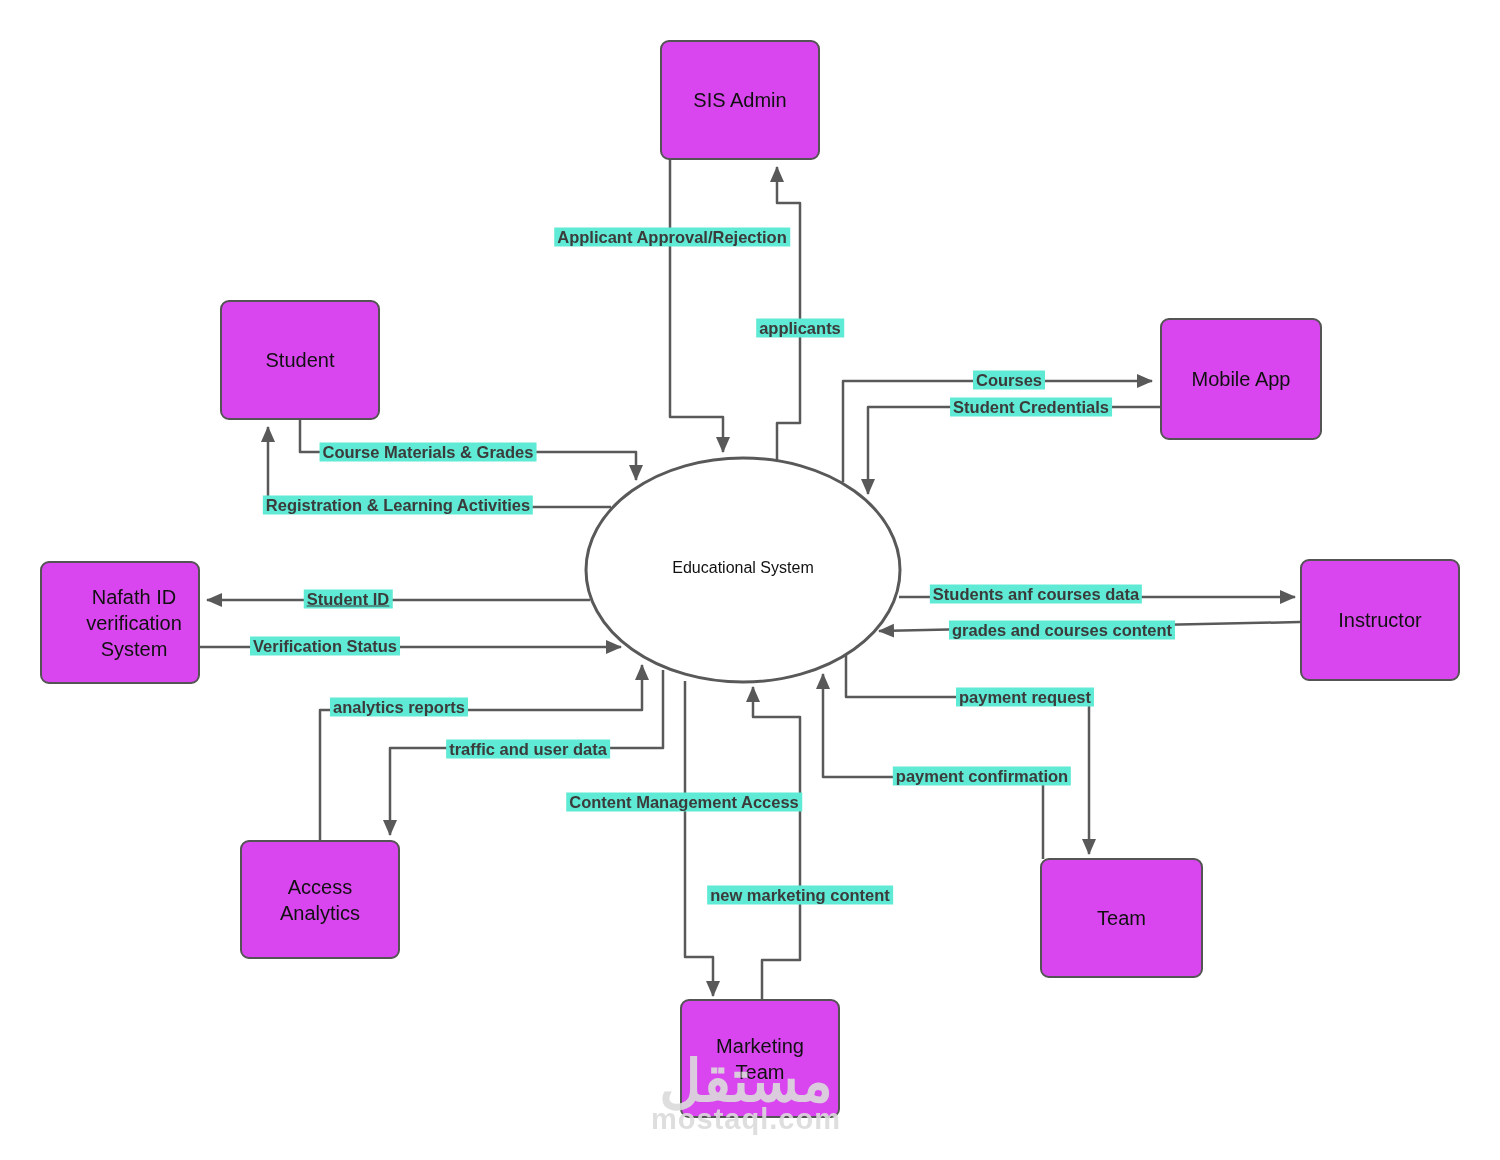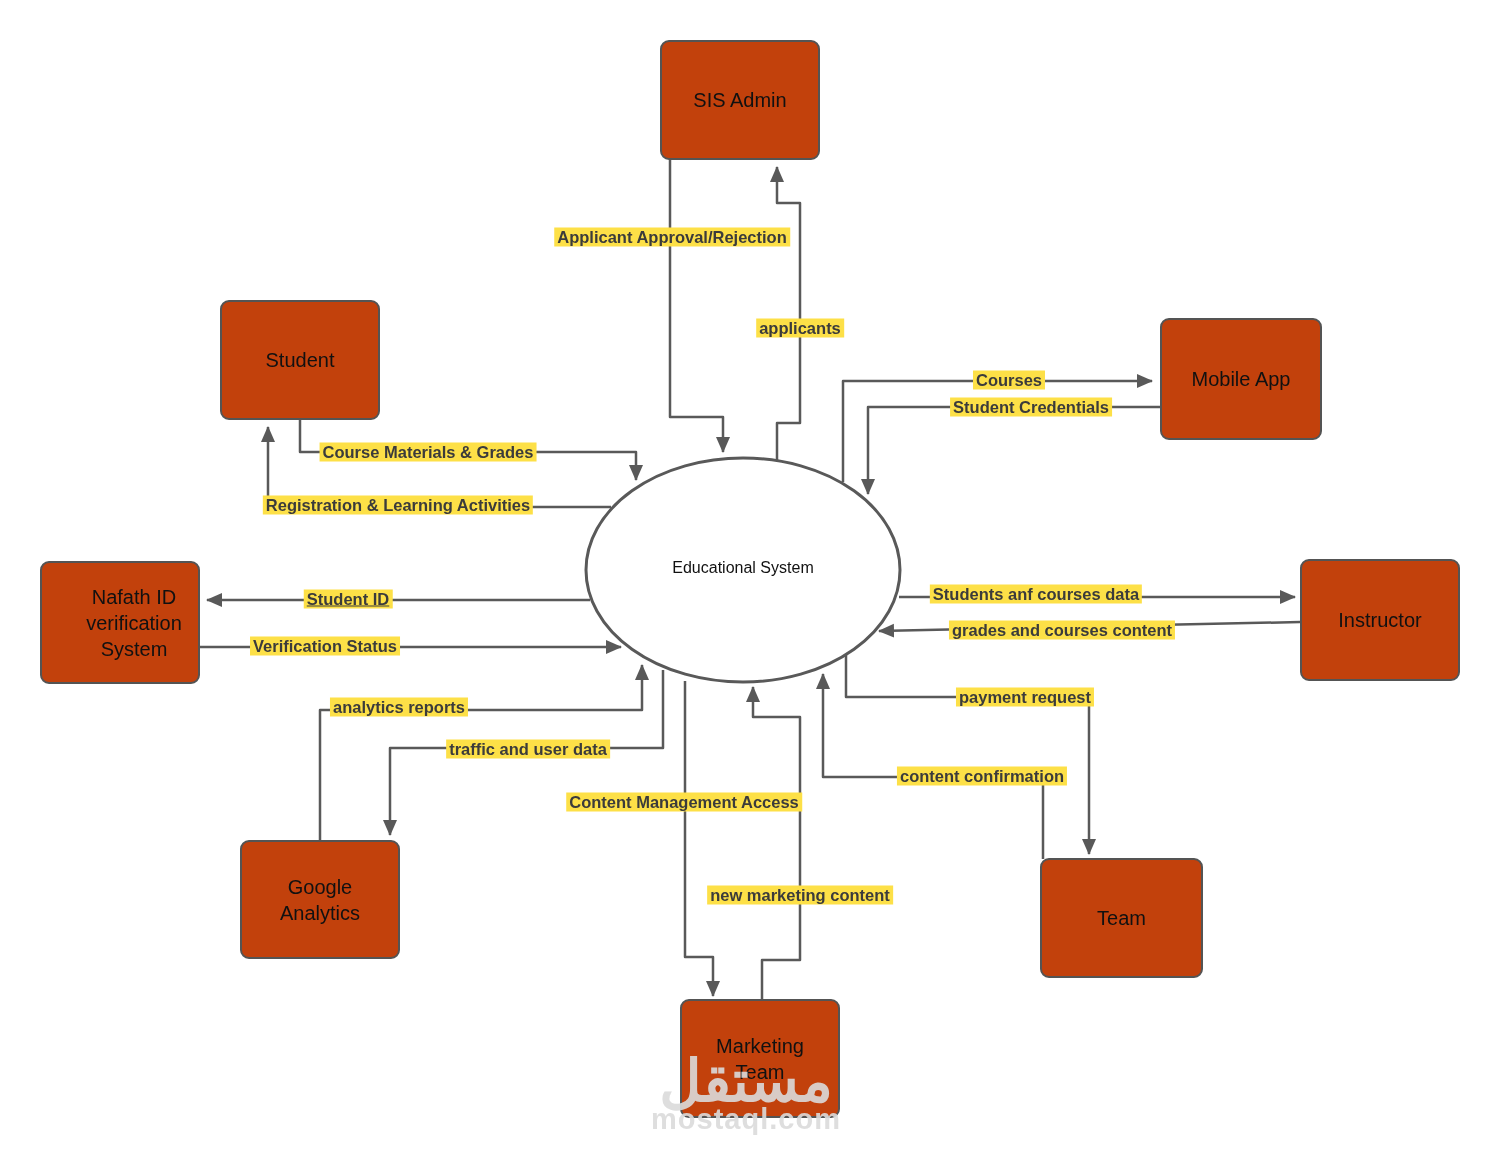--- a/index.html
+++ b/index.html
@@ -9,38 +9,38 @@
     background:#ffffff;
     font-family:"Liberation Sans", sans-serif;
     overflow:hidden;
   }
   #wires{position:absolute;left:0;top:0;width:1500px;height:1160px;}
   .entity{
     position:absolute;
     box-sizing:border-box;
     border:2.5px solid #545454;
     border-radius:9px;
-    background:#c2410c;
+    background:#d946ef;
     display:flex;align-items:center;justify-content:center;
     text-align:center;
     font-size:20px;color:#111111;
     line-height:1.3;
     padding:4px 8px;
   }
   .process-label{
     position:absolute;
     transform:translate(-50%,-50%);
     font-size:16px;color:#111111;
     white-space:nowrap;
   }
   .flow-label{
     position:absolute;
     transform:translate(-50%,-50%);
     font-size:16.5px;font-weight:bold;color:#3b3b3b;
-    background:#fde047;
+    background:#5eead4;
     padding:0 3px;
     white-space:nowrap;
   }
   .watermark{
     position:absolute;
     transform:translate(-50%,-50%);
     color:#dbdbdb;
     text-align:center;
     pointer-events:none;
     font-weight:bold;
@@ -91,21 +91,21 @@
   <div class="entity" style="left:1160px; top:318px; width:162px; height:122px;">
     <span>Mobile App</span>
   </div>
   <div class="entity" style="left:40px; top:561px; width:160px; height:123px;padding-left:36px;">
     <span>Nafath ID verification System</span>
   </div>
   <div class="entity" style="left:1300px; top:559px; width:160px; height:122px;">
     <span>Instructor</span>
   </div>
   <div class="entity" style="left:240px; top:840px; width:160px; height:119px;">
-    <span>Google Analytics</span>
+    <span>Access Analytics</span>
   </div>
   <div class="entity" style="left:1040px; top:858px; width:163px; height:120px;">
     <span>Team</span>
   </div>
   <div class="entity" style="left:680px; top:999px; width:160px; height:119px;">
     <span>Marketing Team</span>
   </div>
 
   <div class="flow-label" style="left:672px;  top:237px;">Applicant Approval/Rejection</div>
   <div class="flow-label" style="left:800px;  top:328px;">applicants</div>
@@ -113,20 +113,20 @@
   <div class="flow-label" style="left:1031px; top:407px;">Student Credentials</div>
   <div class="flow-label" style="left:428px;  top:452px;">Course Materials &amp; Grades</div>
   <div class="flow-label" style="left:398px;  top:505px;">Registration &amp; Learning Activities</div>
   <div class="flow-label" style="left:348px;  top:599px;text-decoration:underline;">Student ID</div>
   <div class="flow-label" style="left:325px;  top:646px;">Verification Status</div>
   <div class="flow-label" style="left:1036px; top:594px;">Students anf courses data</div>
   <div class="flow-label" style="left:1062px; top:630px;">grades and courses content</div>
   <div class="flow-label" style="left:399px;  top:707px;">analytics reports</div>
   <div class="flow-label" style="left:528px;  top:749px;">traffic and user data</div>
   <div class="flow-label" style="left:1025px; top:697px;">payment request</div>
-  <div class="flow-label" style="left:982px;  top:776px;">content confirmation</div>
+  <div class="flow-label" style="left:982px;  top:776px;">payment confirmation</div>
   <div class="flow-label" style="left:684px;  top:802px;">Content Management Access</div>
   <div class="flow-label" style="left:800px;  top:895px;">new marketing content</div>
 
   <div class="watermark wm-ar" style="left:746px; top:1081px; opacity:0.9;" dir="rtl">مستقل</div>
   <div class="watermark wm-en" style="left:746px; top:1119px; opacity:0.9;">mostaql.com</div>
 
 </div>
 
 </body></html>

